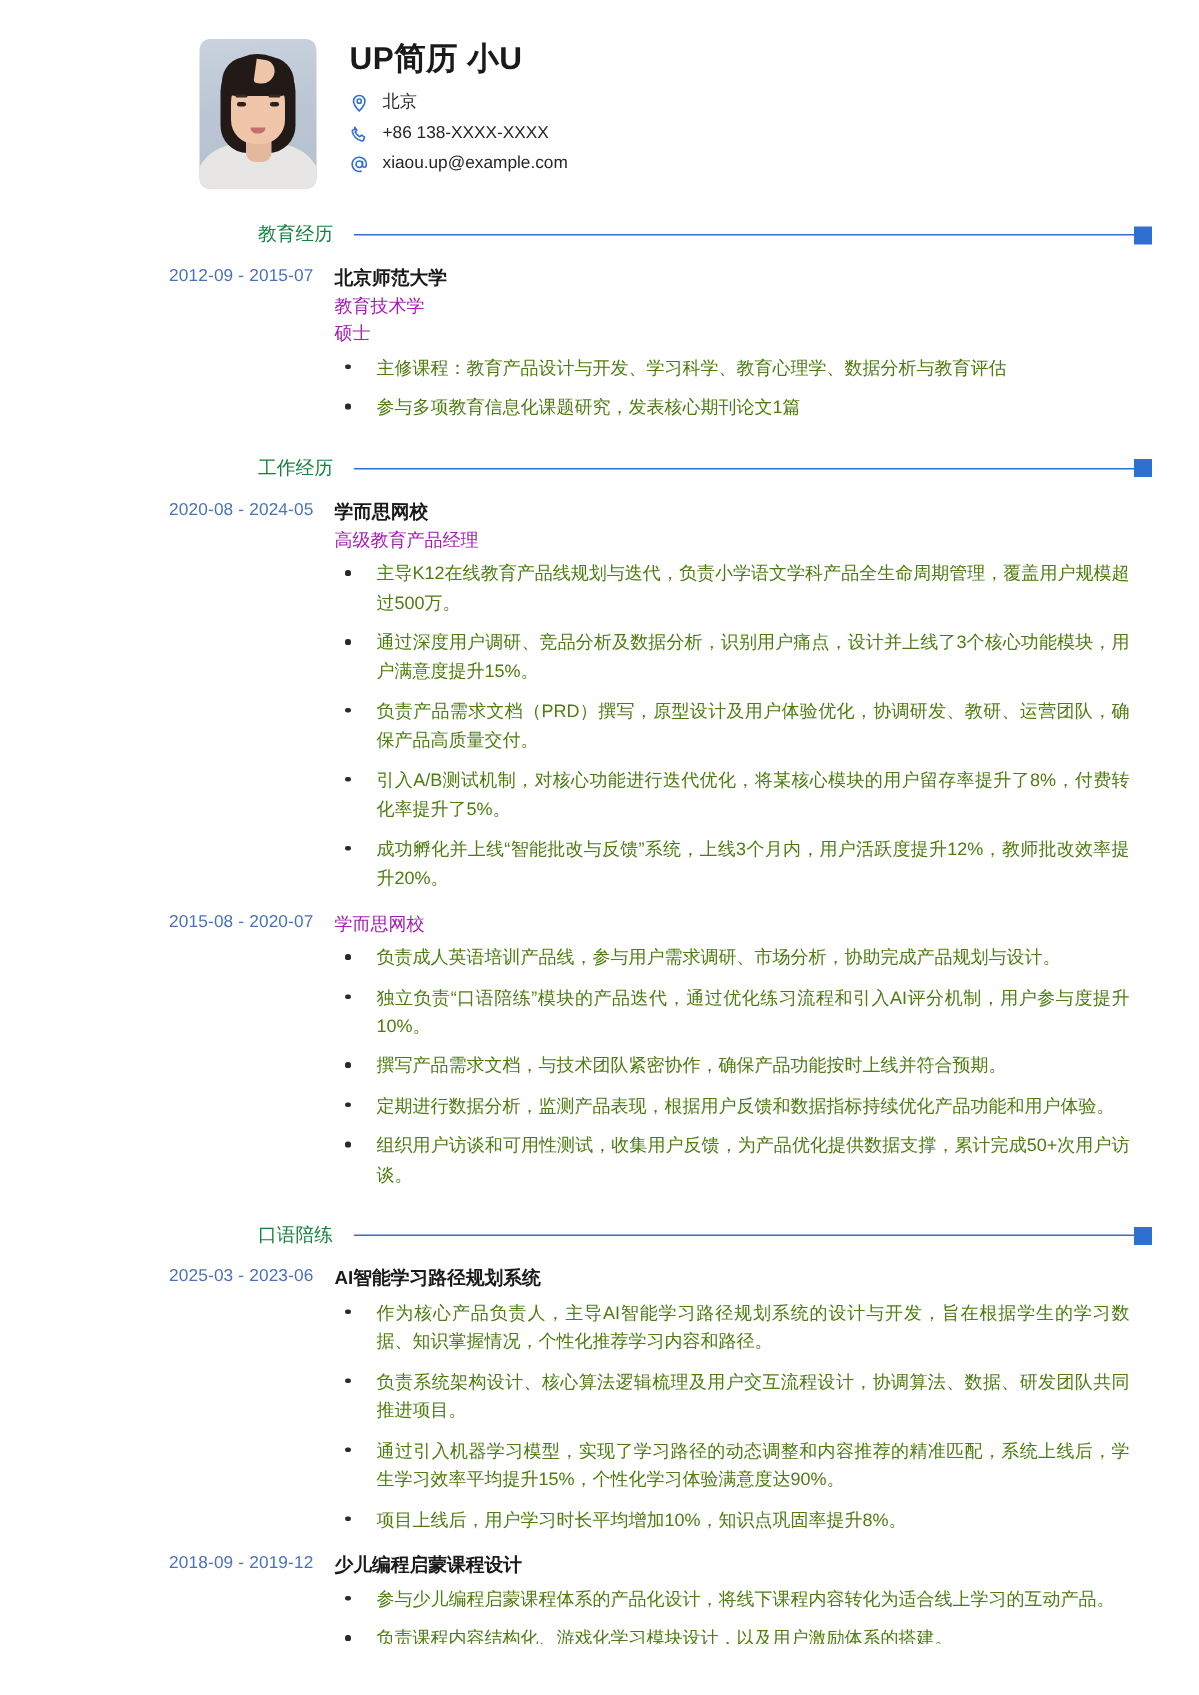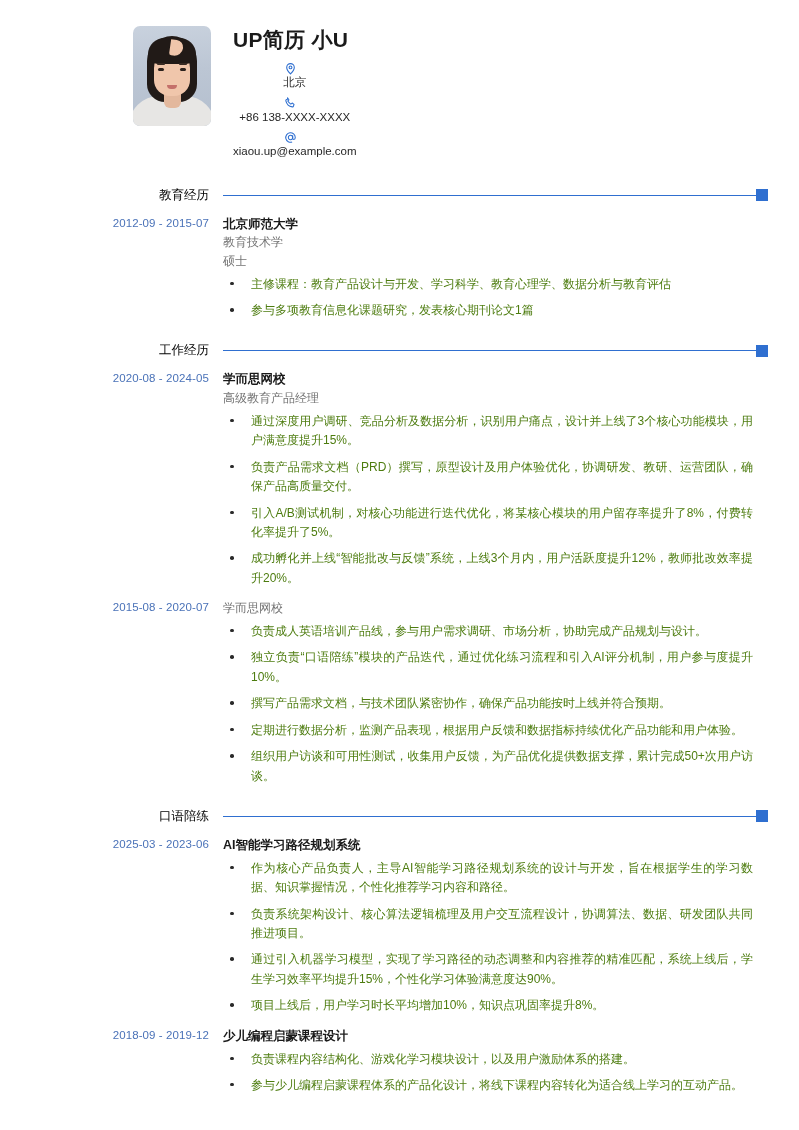--- a/index.html
+++ b/index.html
@@ -143,21 +143,20 @@
     margin: 0 0 10px 0;
     line-height: 1.1;
   }
   .contact-line {
     display: flex;
     align-items: center;
     margin-bottom: 5px;
     font-size: 11.5px;
     color: #262626;
     line-height: 1.35;
-    flex-direction: column;
   }
   .contact-icon {
     width: 15px;
     height: 14px;
     flex: 0 0 auto;
     margin-right: 7px;
     display: flex;
     align-items: center;
     justify-content: flex-start;
     color: #2f6fd0;
@@ -168,24 +167,25 @@
   .section-head {
     display: flex;
     align-items: center;
     margin-top: 22px;
     padding-right: 31px;
   }
   .section-label {
     width: 209px;
     text-align: right;
     font-size: 12.5px;
-    color: #000000;
+    color: #15803d;
     font-weight: 400;
     flex: 0 0 auto;
     padding-right: 0;
+    padding-left: 13px;
   }
   .section-rule-wrap {
     flex: 1 1 auto;
     display: flex;
     align-items: center;
     margin-left: 14px;
     position: relative;
     height: 12px;
   }
   .section-rule {
@@ -222,21 +222,21 @@
     margin-left: 14px;
   }
   .entry-title {
     font-size: 12.5px;
     font-weight: 700;
     color: #1a1a1a;
     line-height: 1.5;
   }
   .entry-sub {
     font-size: 12px;
-    color: #737373;
+    color: #a21caf;
     line-height: 1.55;
   }
   .bullets {
     list-style: none;
     margin: 4px 0 0 0;
     padding: 0;
   }
   .bullets li {
     position: relative;
     padding-left: 28px;
@@ -336,20 +336,21 @@
           <div class="section-rule"></div>
           <div class="section-cap"></div>
         </div>
       </div>
       <div class="entry">
         <div class="entry-date">2020-08 - 2024-05</div>
         <div class="entry-body">
           <div class="entry-title">学而思网校</div>
           <div class="entry-sub">高级教育产品经理</div>
           <ul class="bullets">
+            <li><span class="dot"></span><span>主导K12在线教育产品线规划与迭代，负责小学语文学科产品全生命周期管理，覆盖用户规模超过500万。</span></li>
             <li><span class="dot"></span><span>通过深度用户调研、竞品分析及数据分析，识别用户痛点，设计并上线了3个核心功能模块，用户满意度提升15%。</span></li>
             <li><span class="dot"></span><span>负责产品需求文档（PRD）撰写，原型设计及用户体验优化，协调研发、教研、运营团队，确保产品高质量交付。</span></li>
             <li><span class="dot"></span><span>引入A/B测试机制，对核心功能进行迭代优化，将某核心模块的用户留存率提升了8%，付费转化率提升了5%。</span></li>
             <li><span class="dot"></span><span>成功孵化并上线“智能批改与反馈”系统，上线3个月内，用户活跃度提升12%，教师批改效率提升20%。</span></li>
           </ul>
         </div>
       </div>
       <div class="entry">
         <div class="entry-date">2015-08 - 2020-07</div>
         <div class="entry-body">
@@ -380,21 +381,21 @@
             <li><span class="dot"></span><span>通过引入机器学习模型，实现了学习路径的动态调整和内容推荐的精准匹配，系统上线后，学生学习效率平均提升15%，个性化学习体验满意度达90%。</span></li>
             <li><span class="dot"></span><span>项目上线后，用户学习时长平均增加10%，知识点巩固率提升8%。</span></li>
           </ul>
         </div>
       </div>
       <div class="entry">
         <div class="entry-date">2018-09 - 2019-12</div>
         <div class="entry-body">
           <div class="entry-title">少儿编程启蒙课程设计</div>
           <ul class="bullets">
+            <li><span class="dot"></span><span>参与少儿编程启蒙课程体系的产品化设计，将线下课程内容转化为适合线上学习的互动产品。</span></li>
             <li><span class="dot"></span><span>负责课程内容结构化、游戏化学习模块设计，以及用户激励体系的搭建。</span></li>
-            <li><span class="dot"></span><span>参与少儿编程启蒙课程体系的产品化设计，将线下课程内容转化为适合线上学习的互动产品。</span></li>
             <li></li>
           </ul>
         </div>
       </div>
     </div>
 
 </div>
 
 </body></html>

